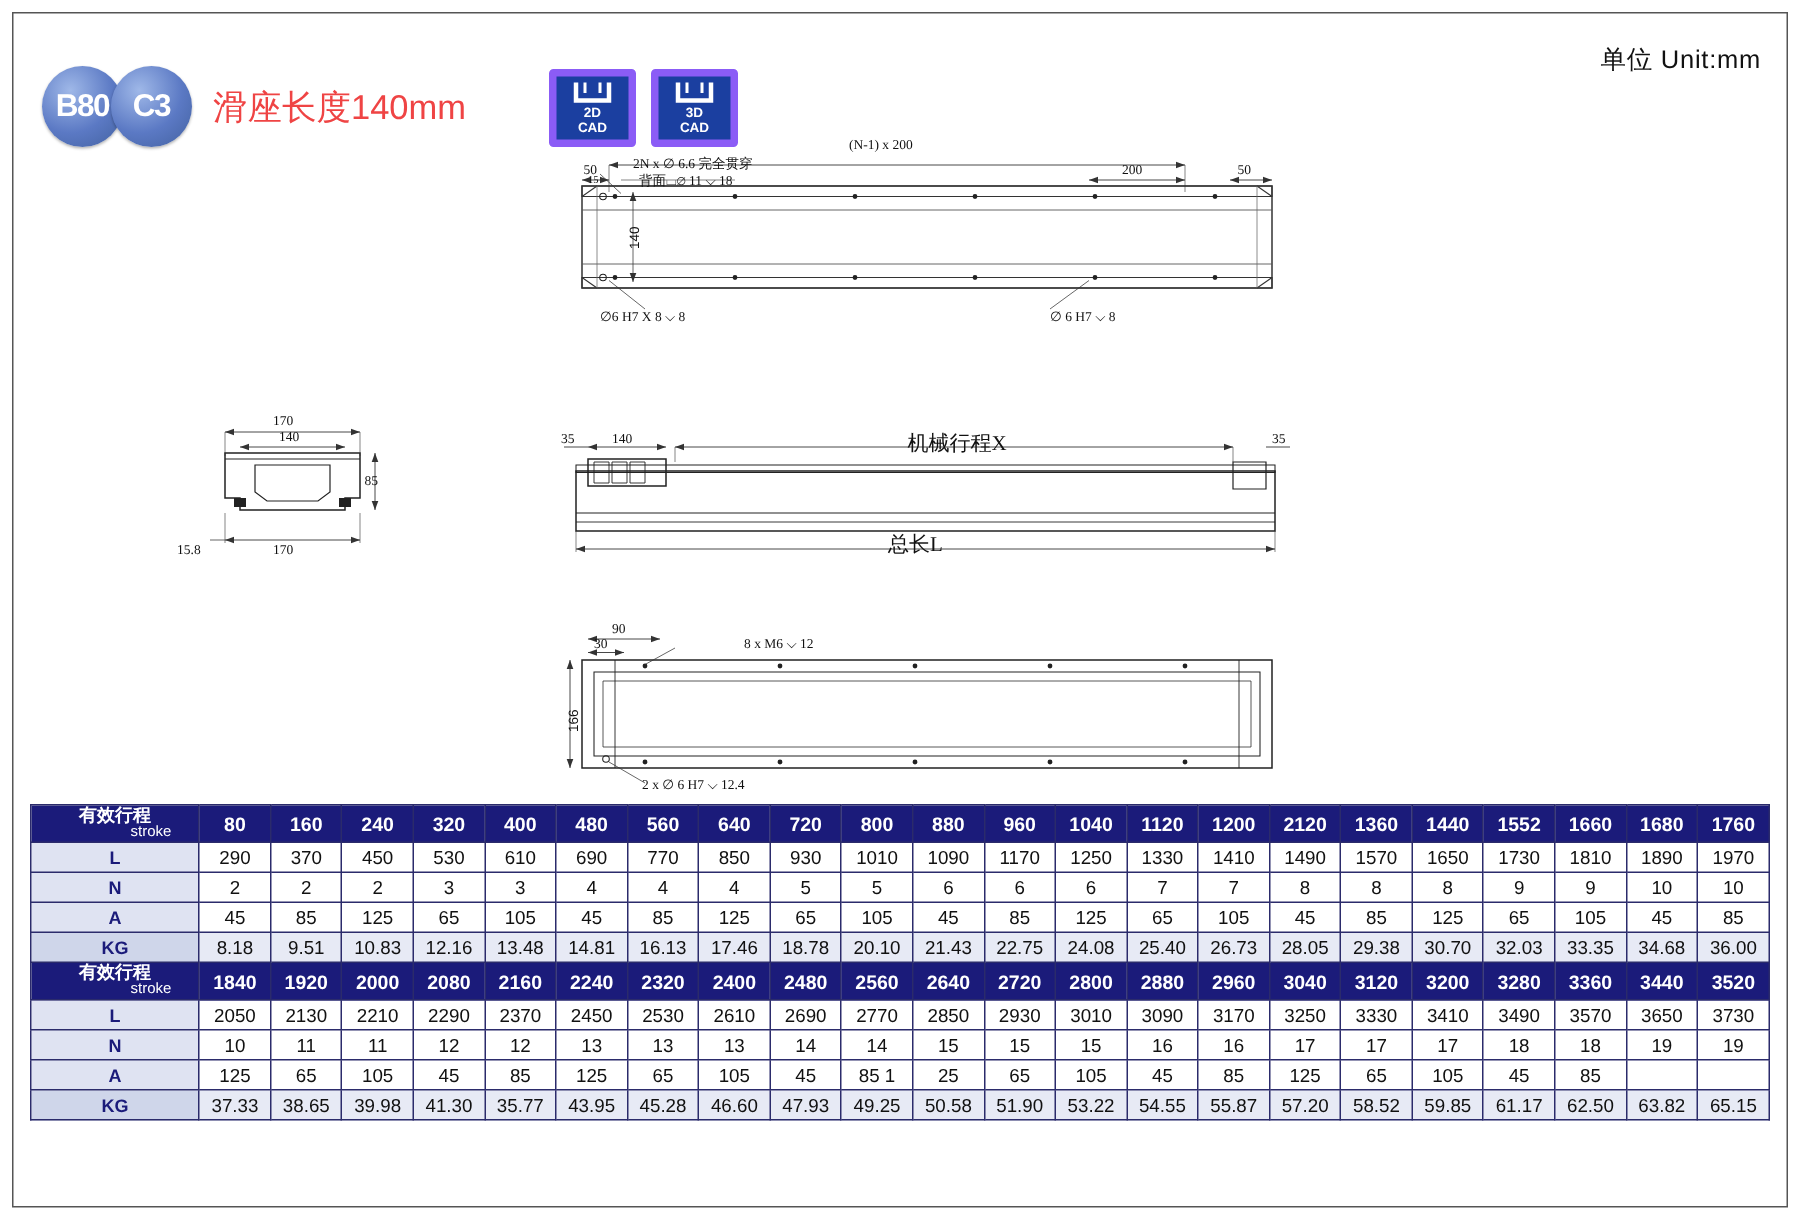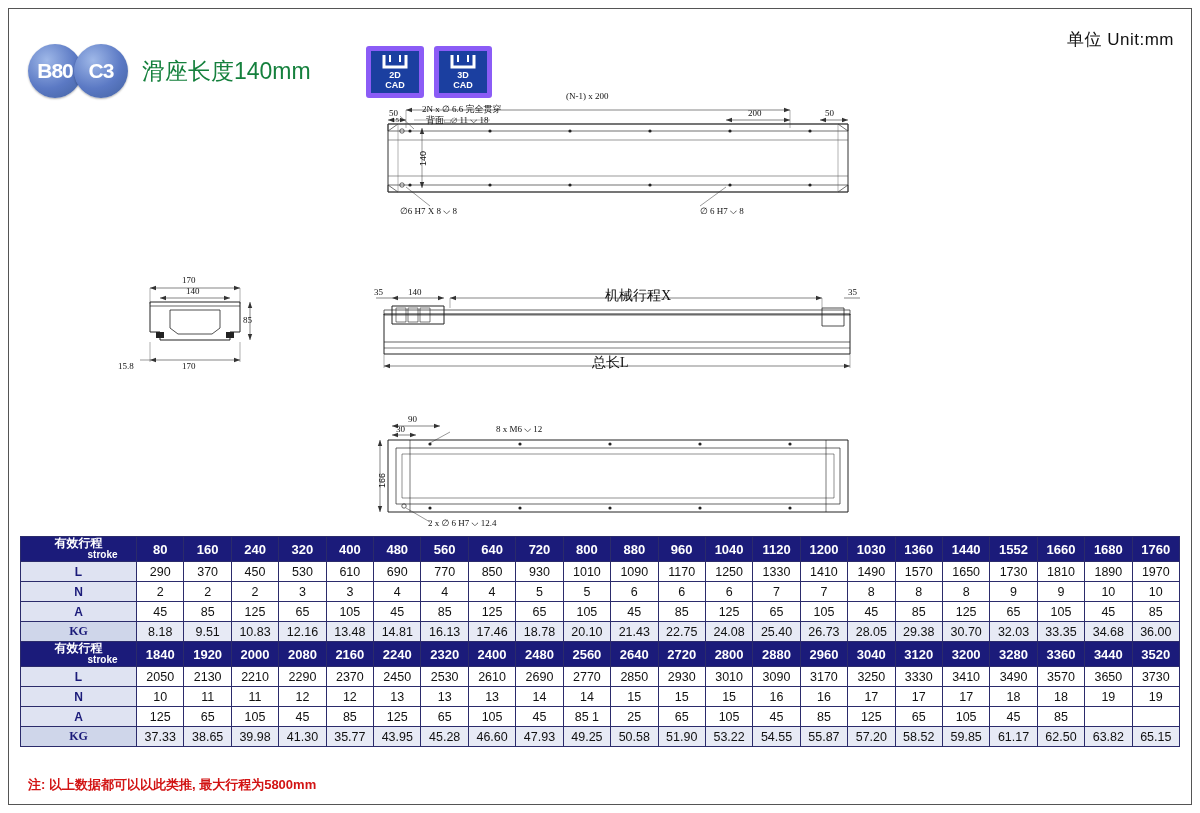--- a/index.html
+++ b/index.html
@@ -54,21 +54,21 @@
     justify-content: center;
     font-size: 21px;
     font-weight: bold;
     letter-spacing: -1px;
     box-shadow: 0 1px 2px rgba(0,0,0,.3);
   }
   .badge.b2 { margin-left: -8px; }
   .title-text {
     margin-left: 14px;
     font-size: 23px;
-    color: #15803d;
+    color: #ef4444;
   }
   .cad-btns {
     position: absolute;
     left: 366px;
     top: 46px;
     display: flex;
     gap: 10px;
   }
   .cad-btn {
     width: 48px;
@@ -138,27 +138,27 @@
     font-weight: bold;
     font-size: 13px;
   }
   .spec-table td.rowlabel {
     background: #dfe3f2;
     font-weight: bold;
     color: #1b1b7a;
     font-size: 12px;
   }
   .spec-table tr.kgrow td { background: #e7eaf5; }
-  .spec-table tr.kgrow td.rowlabel { background: #cfd6ea; font-family: Liberation Serif, serif; }
+  .spec-table tr.kgrow td.rowlabel { background: #cfd6ea; }
   .hdr-stroke {
     line-height: 11px;
     padding: 1px 2px;
   }
   .hdr-stroke .cn { font-size: 12px; display:block; }
-  .hdr-stroke .en { font-size: 10px; display:block; font-weight: bold; padding-left: 48px;}
+  .hdr-stroke .en { font-size: 10px; display:block; font-weight: normal; padding-left: 48px;}
   .note {
     position: absolute;
     left: 28px;
     top: 776px;
     font-size: 13px;
     color: #d21414;
     font-weight: bold;
   }
   svg.tech { position: absolute; left: 0; top: 0; }
   svg.tech line, svg.tech rect, svg.tech path, svg.tech polyline, svg.tech circle {
@@ -423,21 +423,21 @@
         <td>480</td>
         <td>560</td>
         <td>640</td>
         <td>720</td>
         <td>800</td>
         <td>880</td>
         <td>960</td>
         <td>1040</td>
         <td>1120</td>
         <td>1200</td>
-        <td>1030</td>
+        <td>2120</td>
         <td>1360</td>
         <td>1440</td>
         <td>1552</td>
         <td>1660</td>
         <td>1680</td>
         <td>1760</td>
       </tr>
       <tr>
         <td class="rowlabel">L</td>
         <td>290</td>
@@ -663,14 +663,13 @@
         <td>58.52</td>
         <td>59.85</td>
         <td>61.17</td>
         <td>62.50</td>
         <td>63.82</td>
         <td>65.15</td>
       </tr>
     </tbody>
   </table>
 
-  <div class="note">注: 以上数据都可以以此类推, 最大行程为5800mm</div>
 </div>
 
 </body></html>

